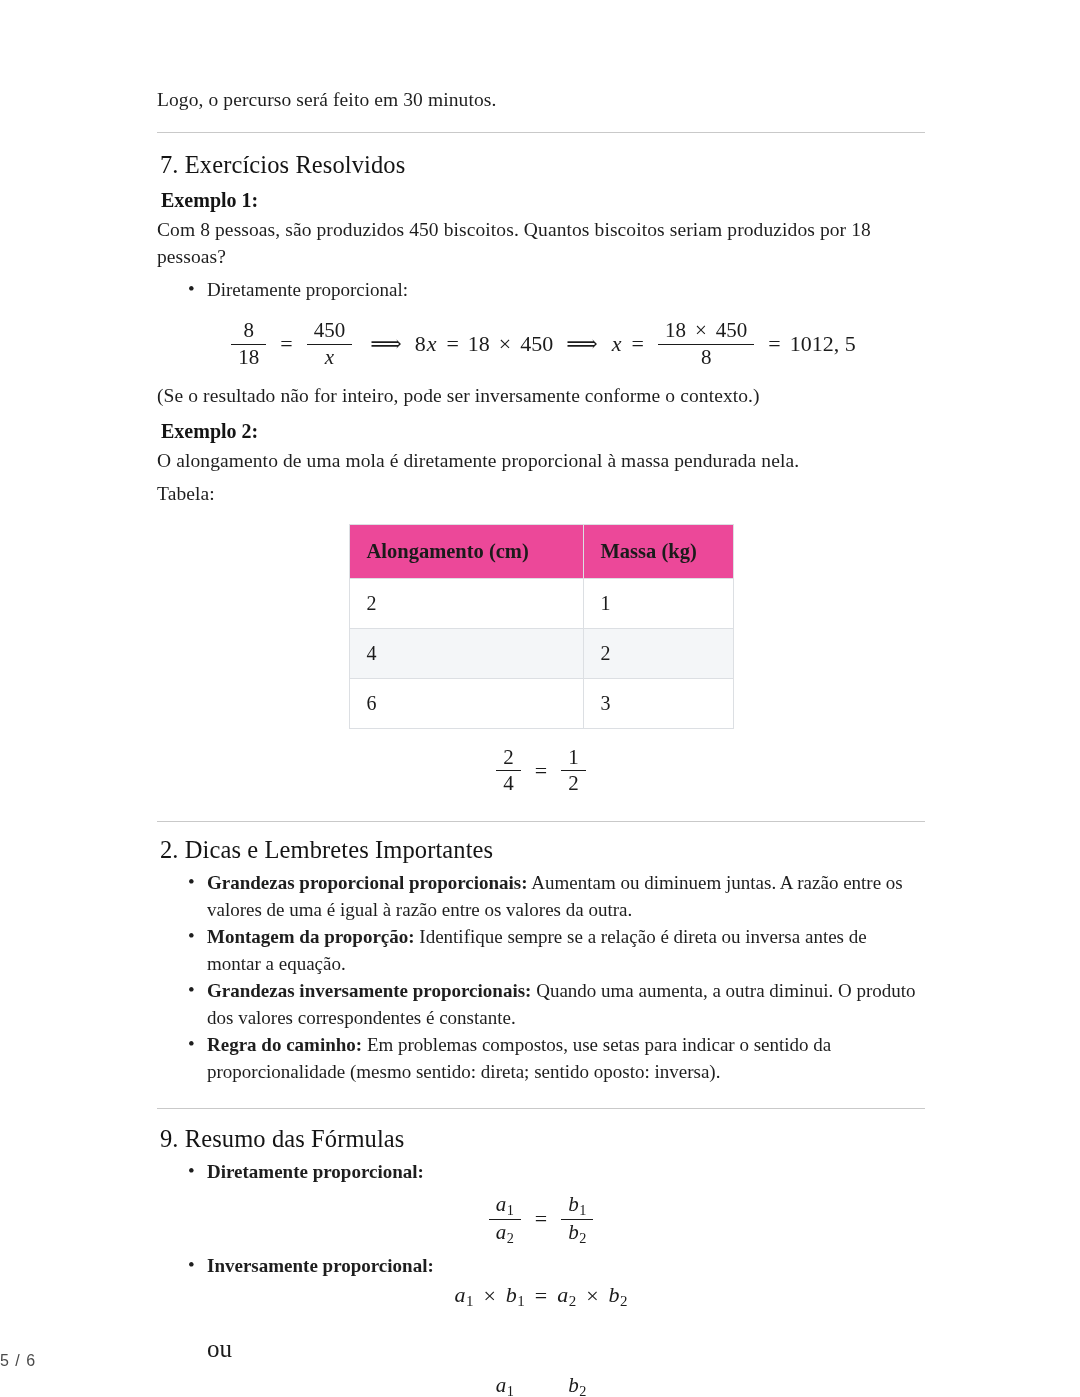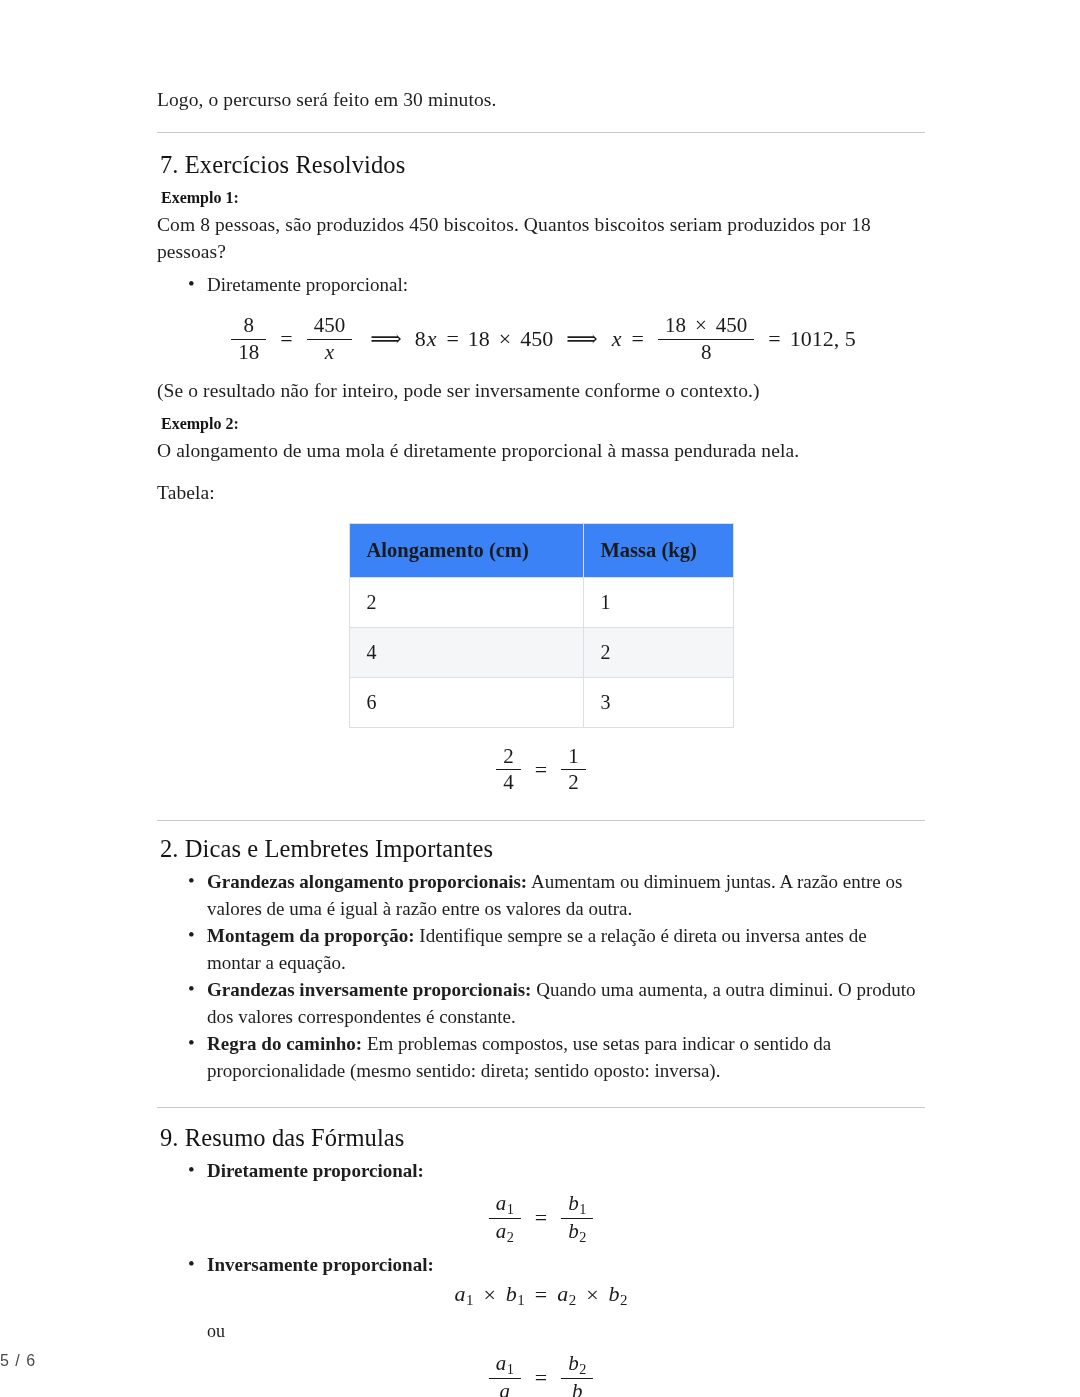--- a/index.html
+++ b/index.html
@@ -48,21 +48,21 @@
 
   h2.section {
     font-size: 24.5px;
     font-weight: normal;
     margin: 0 0 6px 3px;
     color: #141414;
     letter-spacing: 0.1px;
   }
 
   .sub-head {
-    font-size: 16px;
+    font-size: 20px;
     font-weight: bold;
     margin: 10px 0 4px 4px;
     color: #141414;
   }
 
   
   ul.bullets {
     list-style: none;
     margin: 6px 0 2px 0;
     padding: 0;
@@ -85,23 +85,23 @@
   }
   ul.bullets.tight > li {
     margin-bottom: 0px;
   }
   .lead {
     font-weight: bold;
   }
 
   .plain-indent {
     padding-left: 50px;
-    font-size: 18px;
+    font-size: 25px;
     line-height: 1.42;
-    margin: 10px 0 2px 0;
+    margin: 21px 0 2px 0;
   }
 
   
   .math-block {
     text-align: center;
     margin: 14px 0 12px 0;
     font-family: "Liberation Serif", "DejaVu Serif", serif;
   }
   .math-row {
     display: inline-flex;
@@ -163,21 +163,21 @@
   table.data th,
   table.data td {
     border: 1px solid #dcdfe3;
     text-align: left;
     padding: 13px 17px;
     color: #1b1b1b;
   }
   table.data th {
     font-weight: bold;
     font-size: 20.5px;
-    background: #3b82f6;
+    background: #ec4899;
     padding-top: 15px;
     padding-bottom: 15px;
   }
   table.data tbody tr.alt td {
     background: #f4f6f8;
   }
   table.data col.c1 { width: 234px; }
   table.data col.c2 { width: 150px; }
 
   
@@ -247,21 +247,21 @@
         <span class="op">=</span>
         <span class="mn">1012, 5</span>
       </span>
     </div>
 
     <p class="para">(Se o resultado não for inteiro, pode ser inversamente conforme o contexto.)</p>
 
     <div class="sub-head">Exemplo 2:</div>
     <p class="para">O alongamento de uma mola é diretamente proporcional à massa pendurada nela.</p>
 
-    <p class="para" style="margin-top:14px">Tabela:</p>
+    <p class="para" style="margin-top:5px">Tabela:</p>
 
     <div class="tbl-wrap">
       <table class="data">
         <colgroup>
             <col class="c1">
             <col class="c2">
           </colgroup>
         <thead>
           <tr>
             <th>Alongamento (cm)</th>
@@ -300,21 +300,21 @@
         </span>
       </span>
     </div>
 
     <hr class="hr" style="margin-top:24px;margin-bottom:14px">
 
     <h2 class="section">2. Dicas e Lembretes Importantes</h2>
 
     <ul class="bullets tight">
       <li>
-        <span class="lead">Grandezas alongamento proporcionais:</span><span> Aumentam ou diminuem juntas. A razão entre os valores de uma é igual à razão entre os valores da outra.</span>
+        <span class="lead">Grandezas proporcional proporcionais:</span><span> Aumentam ou diminuem juntas. A razão entre os valores de uma é igual à razão entre os valores da outra.</span>
       </li>
       <li>
         <span class="lead">Montagem da proporção:</span><span> Identifique sempre se a relação é direta ou inversa antes de montar a equação.</span>
       </li>
       <li>
         <span class="lead">Grandezas inversamente proporcionais:</span><span> Quando uma aumenta, a outra diminui. O produto dos valores correspondentes é constante.</span>
       </li>
       <li>
         <span class="lead">Regra do caminho:</span><span> Em problemas compostos, use setas para indicar o sentido da proporcionalidade (mesmo sentido: direta; sentido oposto: inversa).</span>
       </li>

